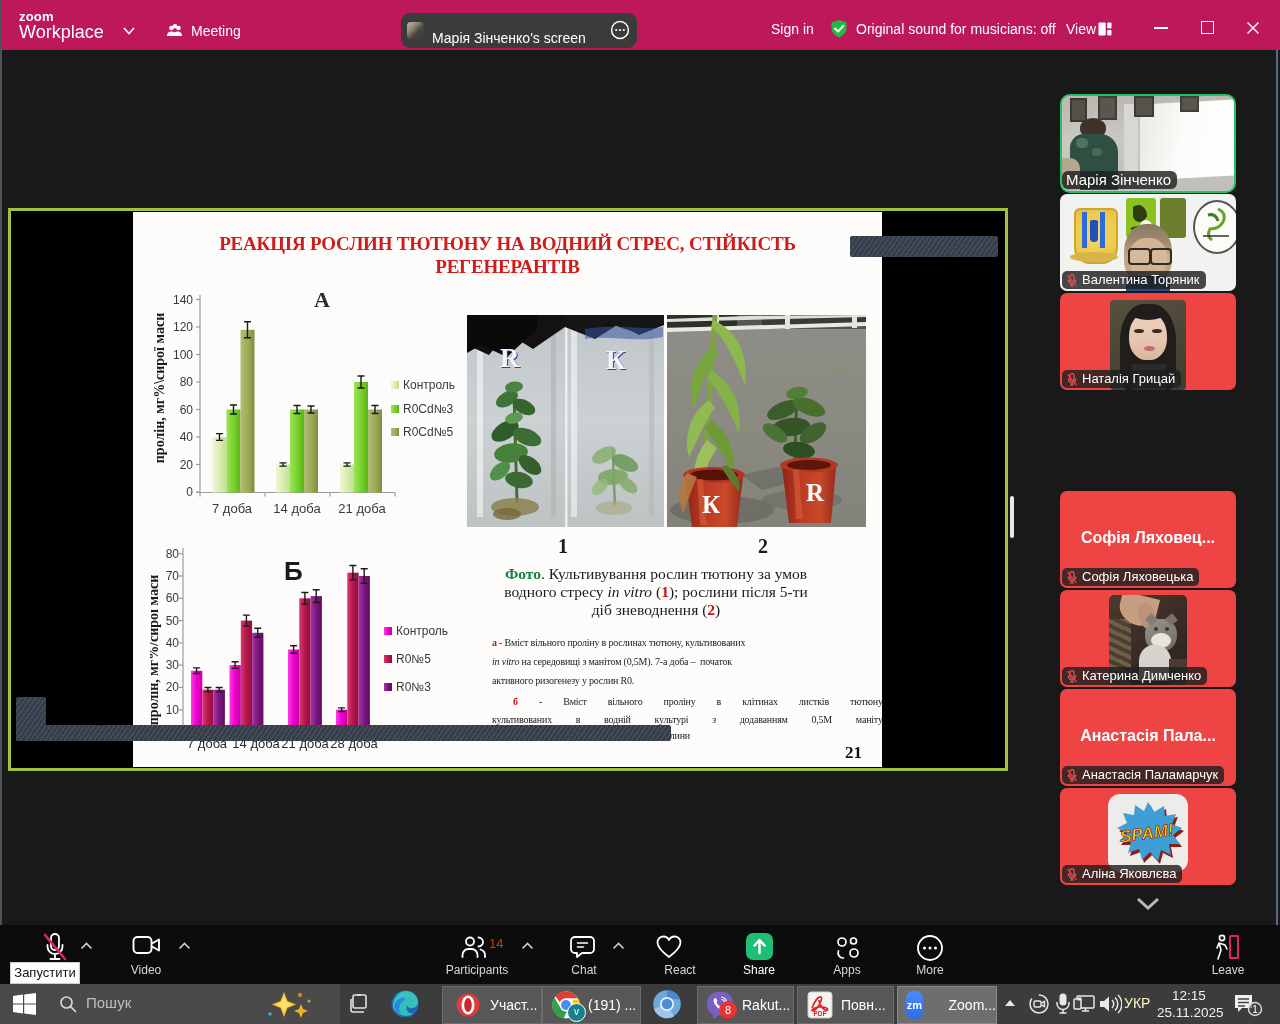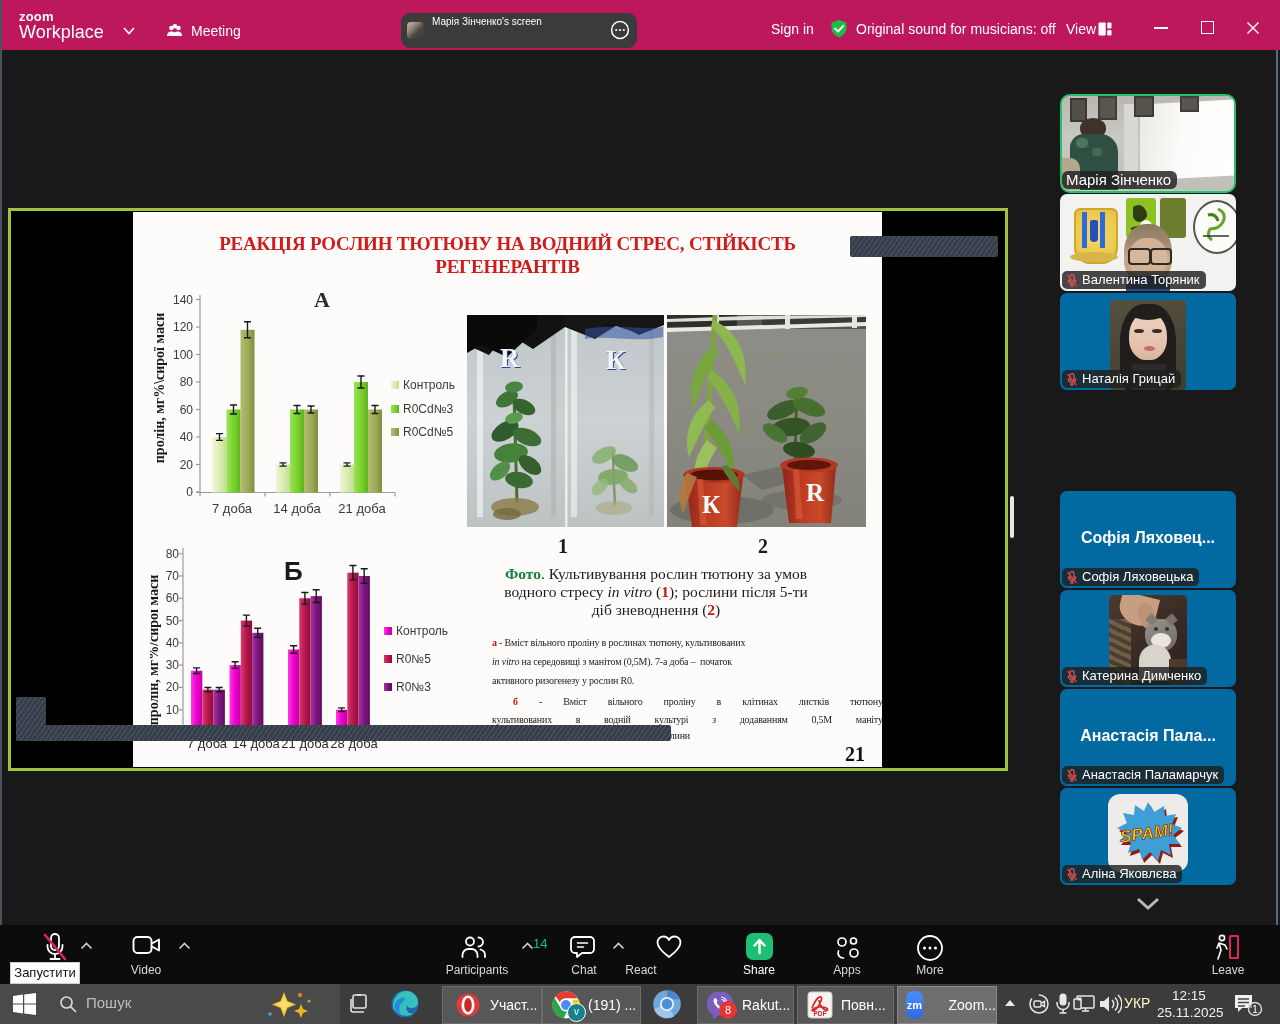--- a/index.html
+++ b/index.html
@@ -10,21 +10,21 @@
   #titlebar{left:0;top:0;width:1280px;height:50px;background:#be185d;color:#fff;}
   .tb-txt{position:absolute;color:#fff;}
   
   #share{left:8px;top:208px;width:994px;height:557px;background:#000;border:3px solid #a0c23c;}
   #slide{left:133px;top:212px;width:749px;height:555px;background:#fdfcfa;}
   
   .hatch{position:absolute;background:#343d49;
     background-image:repeating-linear-gradient(125deg,rgba(255,255,255,0.09) 0 1.5px,rgba(255,255,255,0) 1.5px 4px);
     border-radius:2px;}
   
-  .tile{position:absolute;left:1060px;width:176px;height:97px;background:#0369a1;border-radius:7px;overflow:hidden;}
+  .tile{position:absolute;left:1060px;width:176px;height:97px;background:#ef4444;border-radius:7px;overflow:hidden;}
   .nlabel{position:absolute;left:2px;bottom:2px;background:rgba(32,32,32,0.82);color:#fff;
     font-size:13px;line-height:16px;padding:1px 6px 1px 4px;border-radius:5px;white-space:nowrap;
     display:flex;align-items:center;gap:4px;}
   .ctext{position:absolute;width:100%;text-align:center;color:#fff;font-weight:bold;font-size:16px;top:38px;}
   
   #toolbar{left:0;top:925px;width:1280px;height:59px;background:#0c0c0c;}
   .tool-label{position:absolute;color:#d8d8d8;font-size:12px;top:38px;text-align:center;}
   
   #taskbar{left:0;top:984px;width:1280px;height:40px;background:#3c3c3c;}
   .tbtn{position:absolute;top:2px;height:36px;background:#575757;border:1px solid #6c6c6c;
@@ -44,21 +44,21 @@
     <svg class="abs" style="left:166px;top:22px" width="18" height="18" viewBox="0 0 18 18" fill="#fff">
       <circle cx="5.5" cy="6" r="2.3"></circle>
         <circle cx="12.5" cy="6" r="2.3"></circle>
         <circle cx="9" cy="4.2" r="2.3"></circle>
       <path d="M1 14 q0-4.5 4.5-4.5 q2 0 3 1 q1-1 3-1 q4.5 0 4.5 4.5 z"></path>
     </svg>
     <div class="tb-txt" style="left:191px;top:23px;font-size:14px;">Meeting</div>
 
     <div class="abs" style="left:401px;top:13px;width:236px;height:35px;background:#3b3b3b;border-radius:9px;"></div>
     <div class="abs" style="left:407px;top:22px;width:17px;height:17px;border-radius:4px;background:linear-gradient(135deg,#c9bba6 0%,#8d8474 35%,#4a4540 60%,#2f3d57 100%);"></div>
-    <div class="tb-txt" style="left:432px;top:16px;font-size:10px;">Марія Зінченко's screen</div>
+    <div class="tb-txt" style="left:432px;top:30px;font-size:14px;">Марія Зінченко's screen</div>
     <svg class="abs" style="left:610px;top:20px" width="20" height="20" viewBox="0 0 20 20">
       <circle cx="10" cy="10" r="8.4" stroke="#fff" stroke-width="1.5" fill="none"></circle>
       <circle cx="6.2" cy="10" r="1.1" fill="#fff"></circle>
         <circle cx="10" cy="10" r="1.1" fill="#fff"></circle>
         <circle cx="13.8" cy="10" r="1.1" fill="#fff"></circle>
     </svg>
 
     <div class="tb-txt" style="left:771px;top:21px;font-size:14px;">Sign in</div>
     <svg class="abs" style="left:829px;top:19px" width="20" height="20" viewBox="0 0 20 20">
       <path d="M10 1 L17.5 3.5 V9 q0 6-7.5 9.5 Q2.5 15 2.5 9 V3.5 Z" fill="#21ba45"></path>
@@ -361,21 +361,21 @@
     водного стресу <i>in vitro</i> (<b style="color:#cc1111;">1</b>); рослини після 5-ти<br>
     діб зневоднення (<b style="color:#cc1111;">2</b>)</div>
 
   <div class="abs pline" style="top:637px;"><span style="color:#cc1111;font-weight:bold;">а</span> - Вміст вільного проліну в рослинах тютюну, культивованих</div>
   <div class="abs pline" style="top:656px;"><i>in vitro</i> на середовищі з манітом (0,5М). 7-а доба –&nbsp; початок</div>
   <div class="abs pline" style="top:675px;">активного ризогенезу у рослин R0.</div>
 
   <div class="abs pline" style="top:696px;text-align:justify;text-align-last:justify;"><span style="color:#cc1111;font-weight:bold;">&nbsp;б</span> - Вміст вільного проліну в клітинах листків тютюну,</div>
   <div class="abs pline" style="top:714px;text-align:justify;text-align-last:justify;">культивованих в водній культурі з додаванням 0,5М маніту.</div>
   <div class="abs pline" style="top:730px;">Стресу піддавали повністю сформовані рослини</div>
-  <div class="abs" style="left:845px;top:743px;font-family:'Liberation Serif',serif;font-weight:bold;font-size:20px;color:#111;">21</div>
+  <div class="abs" style="left:845px;top:743px;font-family:'Liberation Serif',serif;font-weight:bold;font-size:17px;color:#111;">21</div>
 
   <div class="hatch" style="left:850px;top:236px;width:148px;height:21px;"></div>
   <div class="hatch" style="left:16px;top:697px;width:30px;height:44px;"></div>
   <div class="hatch" style="left:16px;top:725px;width:655px;height:16px;"></div>
   <div class="abs" style="left:1010px;top:496px;width:4px;height:42px;background:#e8e8e8;border-radius:2px;"></div>
 
   <div class="tile" style="top:194px;background:#f2f2f0;">
     <div class="abs" style="left:14px;top:14px;width:40px;height:52px;background:radial-gradient(circle at 50% 45%,#f5da6a 0%,#edc94e 60%,#e0b83a 100%);border-radius:6px 6px 16px 16px;border:2px solid #caa82e;"></div>
     <div class="abs" style="left:22px;top:18px;width:5px;height:36px;background:#2d6bd8;"></div>
     <div class="abs" style="left:40px;top:18px;width:5px;height:36px;background:#2d6bd8;"></div>
@@ -516,39 +516,39 @@
     <svg class="abs" style="left:178px;top:17px" width="13" height="8" viewBox="0 0 13 8">
         <path d="M1.5 6.5 L6.5 1.5 L11.5 6.5" stroke="#cfcfcf" stroke-width="1.6" fill="none"></path>
       </svg>
     <div class="tool-label" style="left:116px;width:60px;">Video</div>
 
     <svg class="abs" style="left:460px;top:9px" width="26" height="26" viewBox="0 0 26 26">
       <circle cx="10" cy="7.5" r="4" stroke="#fff" stroke-width="1.8" fill="none"></circle>
       <path d="M2.5 23 v-2 a6 6 0 0 1 6-6 h3 a6 6 0 0 1 6 6 v2" stroke="#fff" stroke-width="1.8" fill="none" stroke-linecap="round"></path>
       <path d="M18.5 12.5 a4.5 4.5 0 0 0 0-9 M20.5 15.5 a6 6 0 0 1 4.5 5.8 v1.7" stroke="#fff" stroke-width="1.8" fill="none" stroke-linecap="round"></path>
     </svg>
-    <div class="abs" style="left:489px;top:11px;font-size:13px;color:#14b8a6;margin-left:44px;">14</div>
+    <div class="abs" style="left:489px;top:11px;font-size:13px;color:#c2410c;">14</div>
     <svg class="abs" style="left:521px;top:17px" width="13" height="8" viewBox="0 0 13 8">
         <path d="M1.5 6.5 L6.5 1.5 L11.5 6.5" stroke="#cfcfcf" stroke-width="1.6" fill="none"></path>
       </svg>
     <div class="tool-label" style="left:437px;width:80px;">Participants</div>
 
     <svg class="abs" style="left:570px;top:9px" width="28" height="26" viewBox="0 0 28 26">
       <path d="M5 3 h15 a4 4 0 0 1 4 4 v8 a4 4 0 0 1-4 4 h-8 l-5 4 v-4 h-2 a4 4 0 0 1-4-4 V7 a4 4 0 0 1 4-4 Z" stroke="#fff" stroke-width="1.8" fill="none" stroke-linejoin="round"></path>
       <path d="M7.5 9 h10 M7.5 13 h6" stroke="#fff" stroke-width="1.6" stroke-linecap="round"></path>
     </svg>
     <svg class="abs" style="left:612px;top:17px" width="13" height="8" viewBox="0 0 13 8">
         <path d="M1.5 6.5 L6.5 1.5 L11.5 6.5" stroke="#cfcfcf" stroke-width="1.6" fill="none"></path>
       </svg>
     <div class="tool-label" style="left:554px;width:60px;">Chat</div>
 
     <svg class="abs" style="left:655px;top:9px" width="28" height="26" viewBox="0 0 28 26">
       <path d="M14 23 C6 17 2.5 12.5 2.5 8.5 C2.5 5 5.2 2.5 8.5 2.5 C11 2.5 13 4 14 6 C15 4 17 2.5 19.5 2.5 C22.8 2.5 25.5 5 25.5 8.5 C25.5 12.5 22 17 14 23 Z" stroke="#fff" stroke-width="1.8" fill="none" stroke-linejoin="round"></path>
     </svg>
-    <div class="tool-label" style="left:611px;width:60px;text-align:center;">React</div>
+    <div class="tool-label" style="left:650px;width:60px;text-align:center;">React</div>
 
     <div class="abs" style="left:746px;top:8px;width:27px;height:27px;border-radius:7px;background:#1cbf73;"></div>
     <svg class="abs" style="left:751px;top:12px" width="17" height="19" viewBox="0 0 17 19">
       <path d="M8.5 16 V4 M3.5 8.5 L8.5 3 L13.5 8.5" stroke="#fff" stroke-width="2.4" fill="none" stroke-linecap="round" stroke-linejoin="round"></path>
     </svg>
     <div class="tool-label" style="left:729px;width:60px;color:#fff;">Share</div>
 
     <svg class="abs" style="left:834px;top:9px" width="27" height="27" viewBox="0 0 27 27">
       <circle cx="8" cy="8" r="4" stroke="#fff" stroke-width="1.7" fill="none"></circle>
       <circle cx="19.5" cy="7" r="3" stroke="#fff" stroke-width="1.7" fill="none"></circle>

